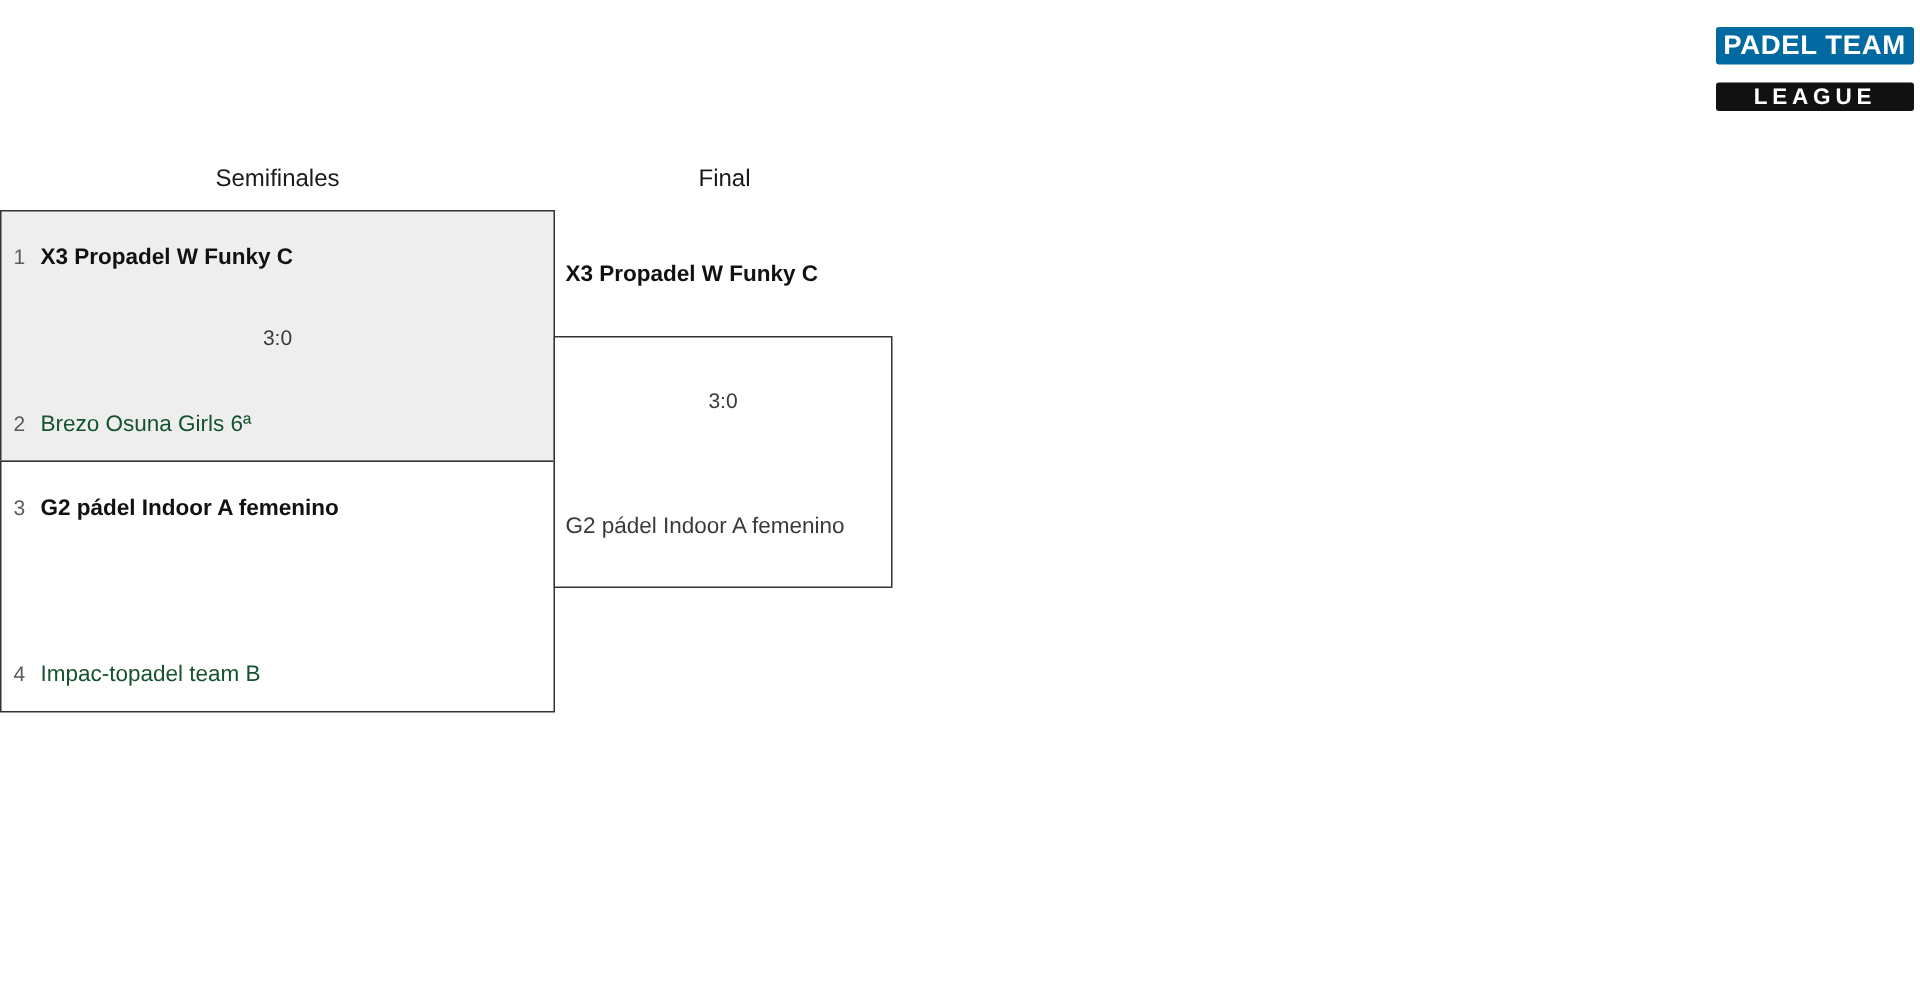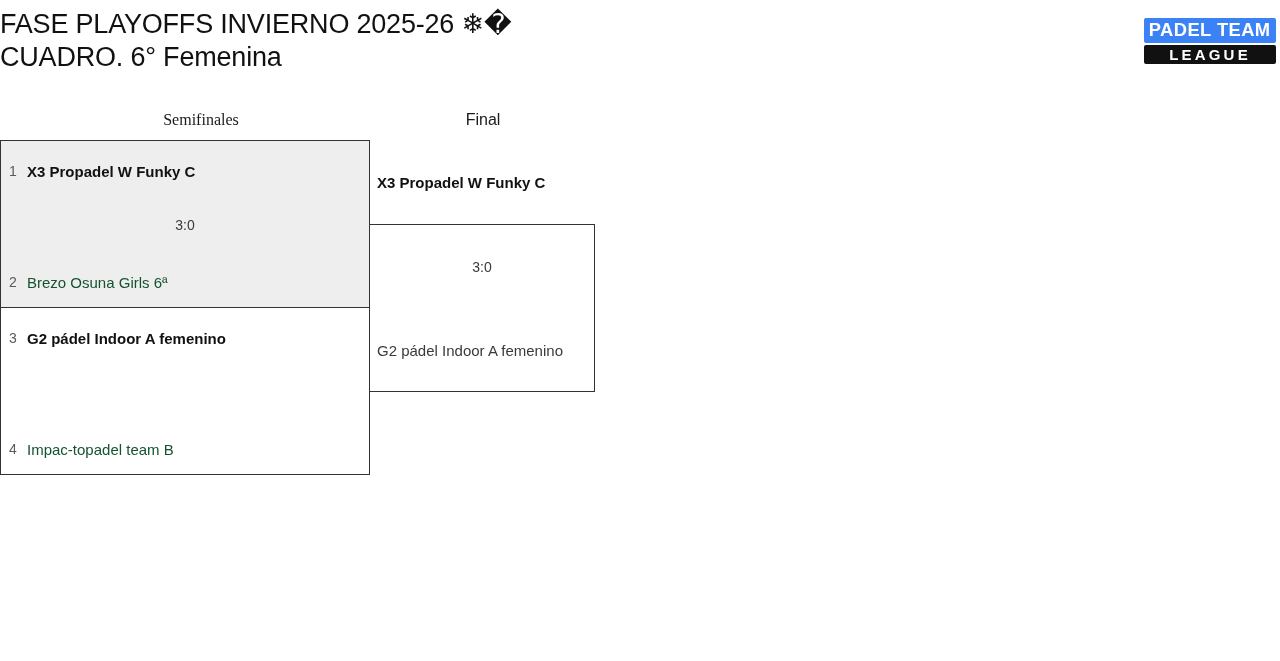--- a/index.html
+++ b/index.html
@@ -40,39 +40,39 @@
   .brand-logo {
     position: absolute;
     right: 4px;
     top: 18px;
     width: 132px;
     height: 46px;
   }
   .brand-top {
     width: 132px;
     height: 25px;
-    background: #3b82f6;
+    background: #0369a1;
     border-radius: 2px;
     display: flex;
     align-items: center;
     justify-content: center;
     box-sizing: border-box;
   }
   .brand-top span {
     color: #ffffff;
     font-size: 18px;
     font-weight: 700;
     letter-spacing: 0.4px;
     font-family: "Liberation Sans", sans-serif;
     transform: scaleX(1.02);
   }
   .brand-bottom {
     width: 132px;
     height: 19px;
-    margin-top: 2px;
+    margin-top: 12px;
     background: #111111;
     border-radius: 2px;
     display: flex;
     align-items: center;
     justify-content: center;
     box-sizing: border-box;
   }
   .brand-bottom span {
     color: #ffffff;
     font-size: 15px;
@@ -92,24 +92,23 @@
   .round-title {
     position: absolute;
     font-size: 16px;
     line-height: 20px;
     font-weight: 400;
     color: #1a1a1a;
     text-align: center;
     white-space: nowrap;
   }
   .round-title-semis {
-    left: 16px;
+    left: 0px;
     top: 110px;
     width: 370px;
-    font-family: Liberation Serif, serif;
   }
   .round-title-final {
     left: 370px;
     top: 110px;
     width: 226px;
     text-align: center;
   }
 
   .match {
     position: absolute;
@@ -196,22 +195,20 @@
     line-height: 19px;
     font-weight: 400;
     color: #3a3a3a;
     white-space: nowrap;
   }
 </style>
 </head>
 <body>
 
 <div class="header">
-  <div class="page-title">FASE PLAYOFFS INVIERNO 2025-26 ❄�
-CUADRO. 6° Femenina</div>
 
   <div class="brand-logo">
     <div class="brand-top">
       <span>PADEL TEAM</span>
     </div>
     <div class="brand-bottom">
       <span>LEAGUE</span>
     </div>
   </div>
 </div>

